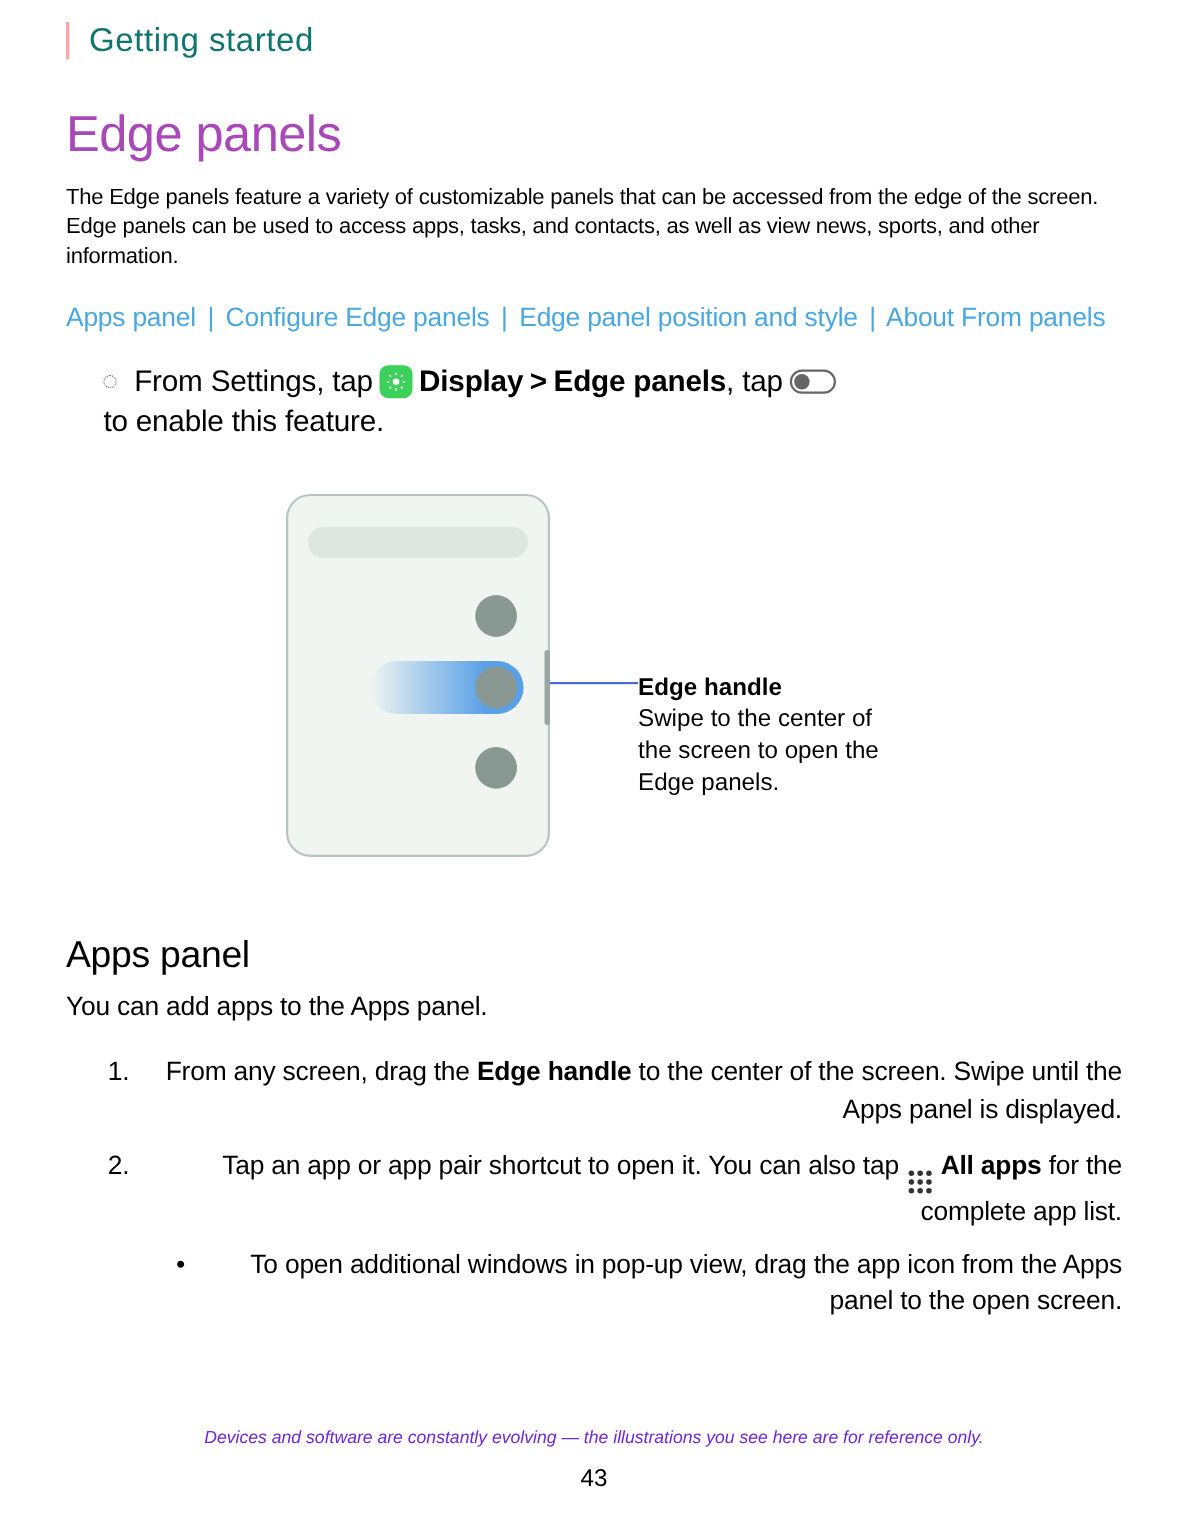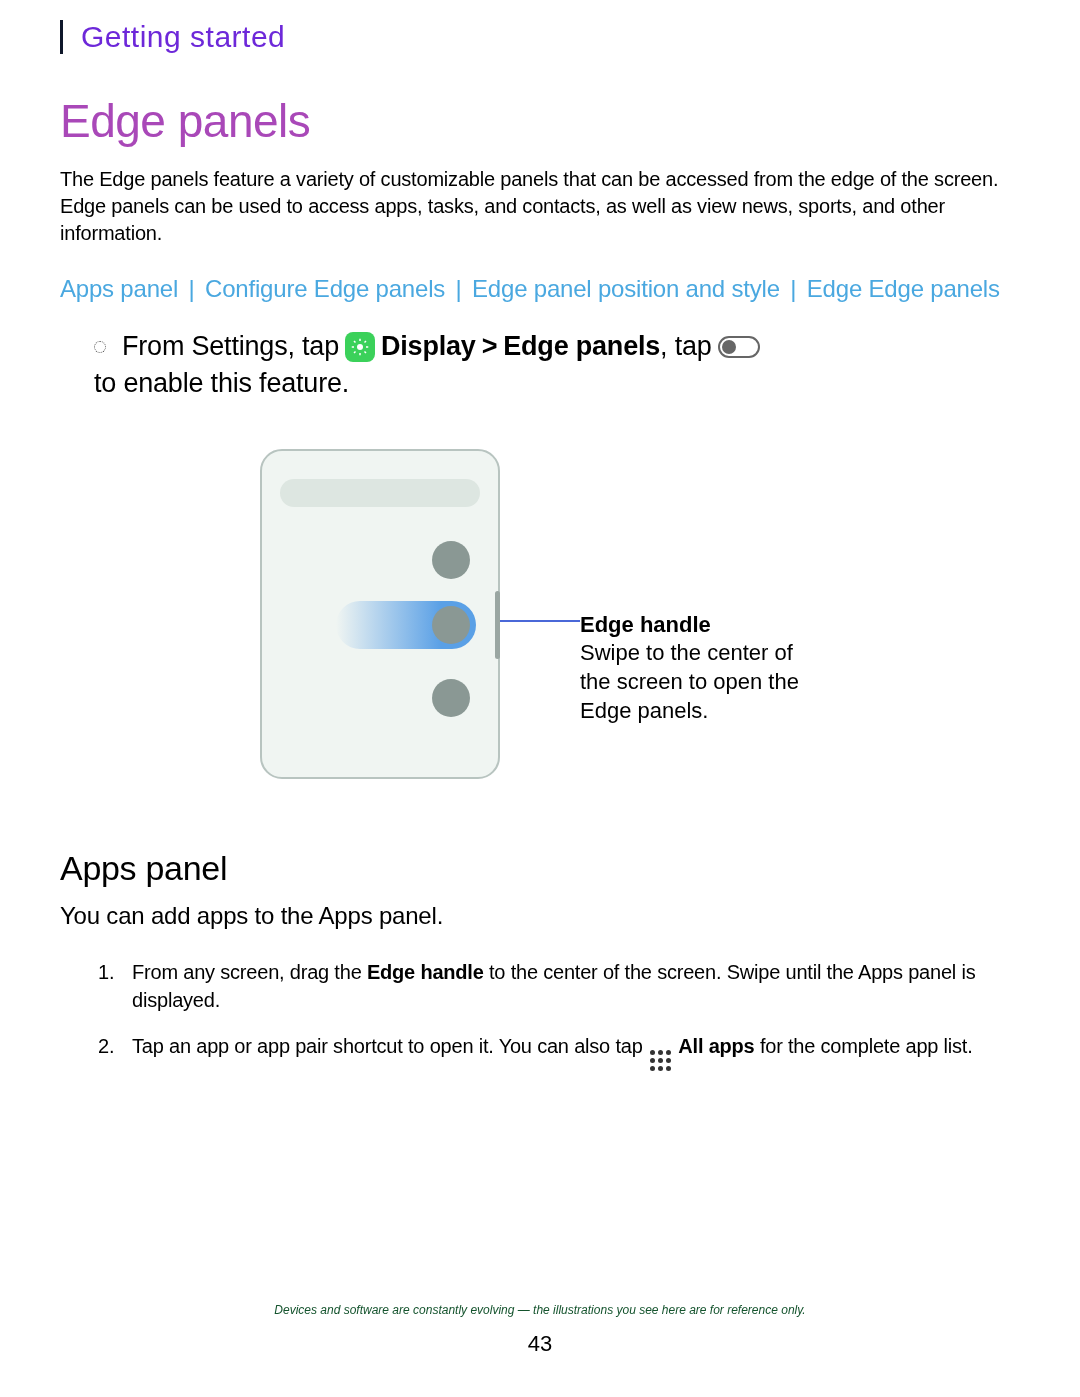--- a/index.html
+++ b/index.html
@@ -6,24 +6,24 @@
 body {
   font-family: -apple-system, BlinkMacSystemFont, 'Segoe UI', Arial, sans-serif;
   width: 1080px;
   height: 1397px;
   background: #fff;
   color: #000;
   padding: 20px 60px 40px 60px;
   position: relative;
 }
 .breadcrumb {
-  border-left: 3px solid #0f172a;
+  border-left: 3px solid #fca5a5;
   padding-left: 18px;
   font-size: 30px;
-  color: #6d28d9;
+  color: #0f766e;
   letter-spacing: 0.5px;
   margin-bottom: 40px;
   font-weight: 300;
 }
 .title {
   color: #a948b8;
   font-size: 46px;
   font-weight: 400;
   margin-bottom: 18px;
   letter-spacing: -0.5px;
@@ -102,62 +102,63 @@
   width: 240px; font-size: 22px; line-height: 1.3; margin-top: 108px;
 }
 .annotation .ann-title { font-weight: 700; }
 .section-h2 {
   font-size: 34px; font-weight: 400; margin-bottom: 14px; letter-spacing: -0.3px;
 }
 .section-desc {
   font-size: 24px; margin-bottom: 28px; letter-spacing: -0.2px;
 }
 ol.steps {
-  list-style: none; counter-reset: step; margin-left: 38px; font-size: 20px;
-  letter-spacing: -0.2px;
+  list-style: none; counter-reset: step; margin-left: 38px; font-size: 24px;
+  letter-spacing: -0.2px;
+  text-align: right;
 }
 ol.steps > li {
   counter-increment: step; position: relative; padding-left: 34px;
   line-height: 1.4; margin-bottom: 18px;
 }
 ol.steps > li::before {
   content: counter(step) "."; position: absolute; left: 0; top: 0;
 }
 ul.sub { list-style: none; margin-left: 28px; margin-top: 14px; }
 ul.sub li { position: relative; padding-left: 18px; line-height: 1.4; }
 ul.sub li::before { content: "•"; position: absolute; left: 0; }
 .allapps-icon {
   display: inline-grid; grid-template-columns: repeat(3, 5px);
   grid-template-rows: repeat(3, 5px); gap: 3px; vertical-align: -2px;
   margin: 0 2px;
 }
 .allapps-icon span { width:5px; height:5px; background:#333; border-radius:50%; }
 .footer {
   position: absolute; bottom: 40px; left: 0; right: 0; text-align: center;
 }
-.footer-note { font-size: 12px; font-style: italic; color: #14532d; margin-bottom: 14px; }
+.footer-note { font-size: 16px; font-style: italic; color: #6d28d9; margin-bottom: 14px; }
 .page-num { font-size: 22px; text-align: center; }
 </style>
 </head>
 <body>
 
 <div class="breadcrumb">Getting started</div>
 
 <h1 class="title">Edge panels</h1>
 
 <p class="intro">The Edge panels feature a variety of customizable panels that can be accessed from the edge of the screen. Edge panels can be used to access apps, tasks, and contacts, as well as view news, sports, and other information.</p>
 
 <div class="links-row">
   <span class="lnk">Apps panel</span>
   <span class="sep">|</span>
   <span class="lnk">Configure Edge panels</span>
   <span class="sep">|</span>
   <span class="lnk">Edge panel position and style</span>
   <span class="sep">|</span>
-  <span class="lnk">Edge Edge panels</span>
+  <span class="lnk">About From panels</span>
 </div>
 
 <div class="step-line">
   <span class="bullet-circle"></span>
   <span>From Settings, tap</span>
   <span class="display-icon">
     <svg viewBox="0 0 24 24">
         <circle cx="12" cy="12" r="4" fill="#fff"></circle>
         <g stroke="#fff" stroke-width="2">
           <line x1="12" y1="1" x2="12" y2="4"></line>
@@ -208,19 +209,22 @@
         <span></span>
         <span></span>
         <span></span>
         <span></span>
         <span></span>
         <span></span>
         <span></span>
         <span></span>
       </span>
     <span class="bold">All apps</span><span> for the complete app list.</span>
+    <ul class="sub">
+      <li>To open additional windows in pop-up view, drag the app icon from the Apps panel to the open screen.</li>
+    </ul>
   </li>
 </ol>
 
 <div class="footer">
   <div class="footer-note">Devices and software are constantly evolving — the illustrations you see here are for reference only.</div>
   <div class="page-num">43</div>
 </div>
 
 </body></html>

